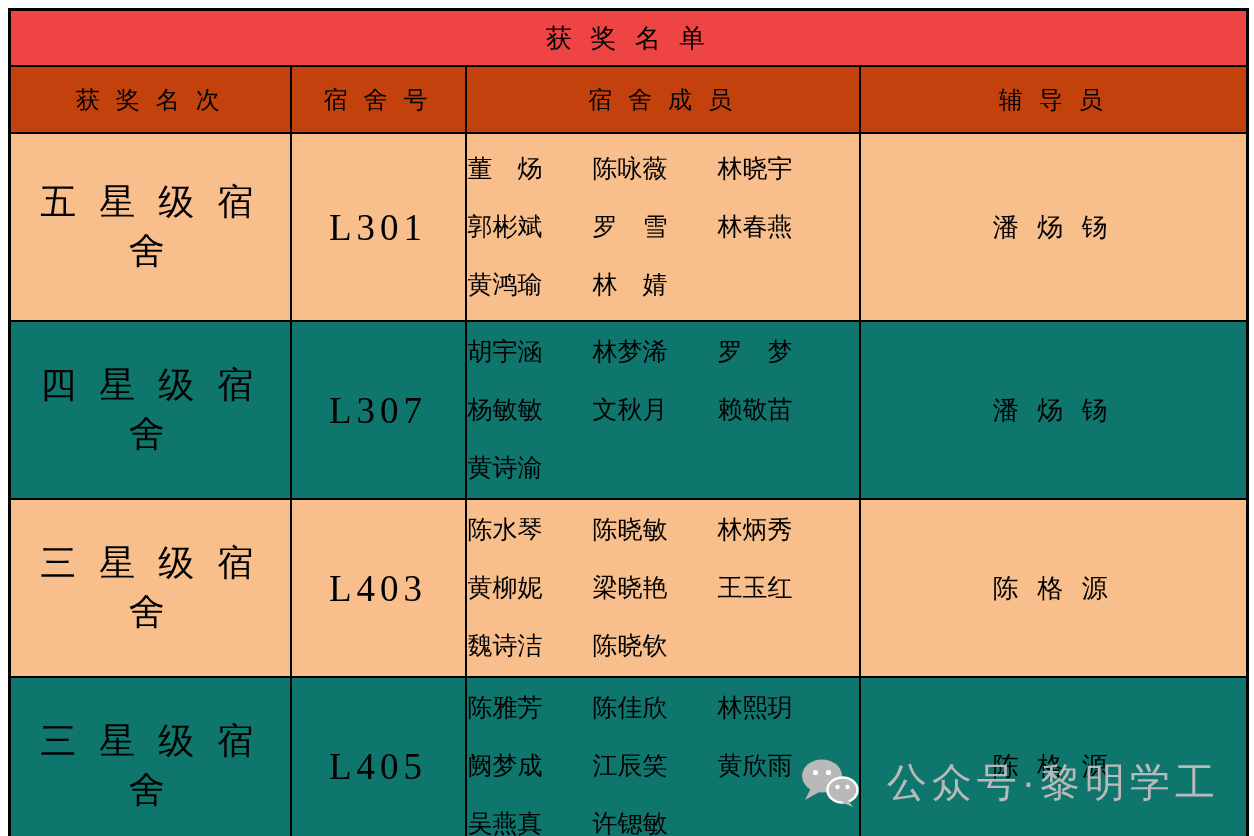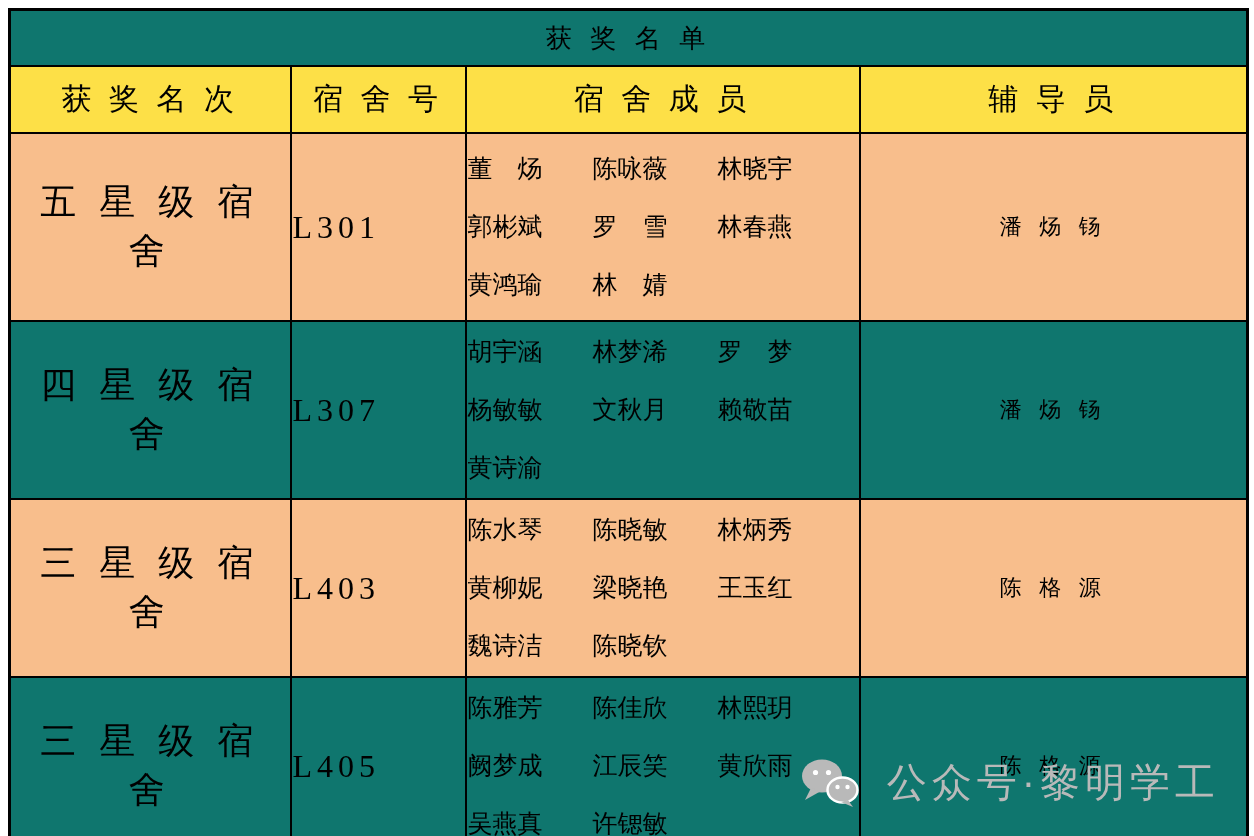--- a/index.html
+++ b/index.html
@@ -27,56 +27,57 @@
     color: #000;
     overflow: hidden;
   }
   col.c-rank      { width: 281px; }
   col.c-dorm      { width: 175px; }
   col.c-members   { width: 394px; }
   col.c-counselor { width: 388px; }
 
   .title-row td {
     height: 52px;
-    background: #0f766e;
+    background: #ef4444;
     text-align: center;
     font-size: 26px;
     letter-spacing: 6px;
     font-weight: normal;
   }
   .header-row td {
     height: 63px;
-    background: #fde047;
+    background: #c2410c;
     text-align: center;
-    font-size: 30px;
+    font-size: 24px;
     letter-spacing: 5px;
   }
   tr.data-row td { background: #0f766e; }
   tr.data-row.orange td { background: #F8BE8C; }
 
   .cell-rank {
     text-align: center;
     font-size: 36px;
     letter-spacing: 7px;
   }
   .cell-dorm {
-    font-size: 32px;
+    text-align: center;
+    font-size: 37px;
     letter-spacing: 5px;
   }
   .cell-members {
     text-align: left;
     font-size: 25px;
   }
   .cell-members .member-line {
     line-height: 58px;
     white-space: nowrap;
   }
   .cell-counselor {
     text-align: center;
-    font-size: 22px;
+    font-size: 26px;
     letter-spacing: 6px;
   }
   .row-h1 td { height: 184px; }
   .row-h2 td { height: 173px; }
   .row-h3 td { height: 170px; }
   .row-h4 td { height: 174px; }
 
   .watermark {
     position: absolute;
     right: 34px;

